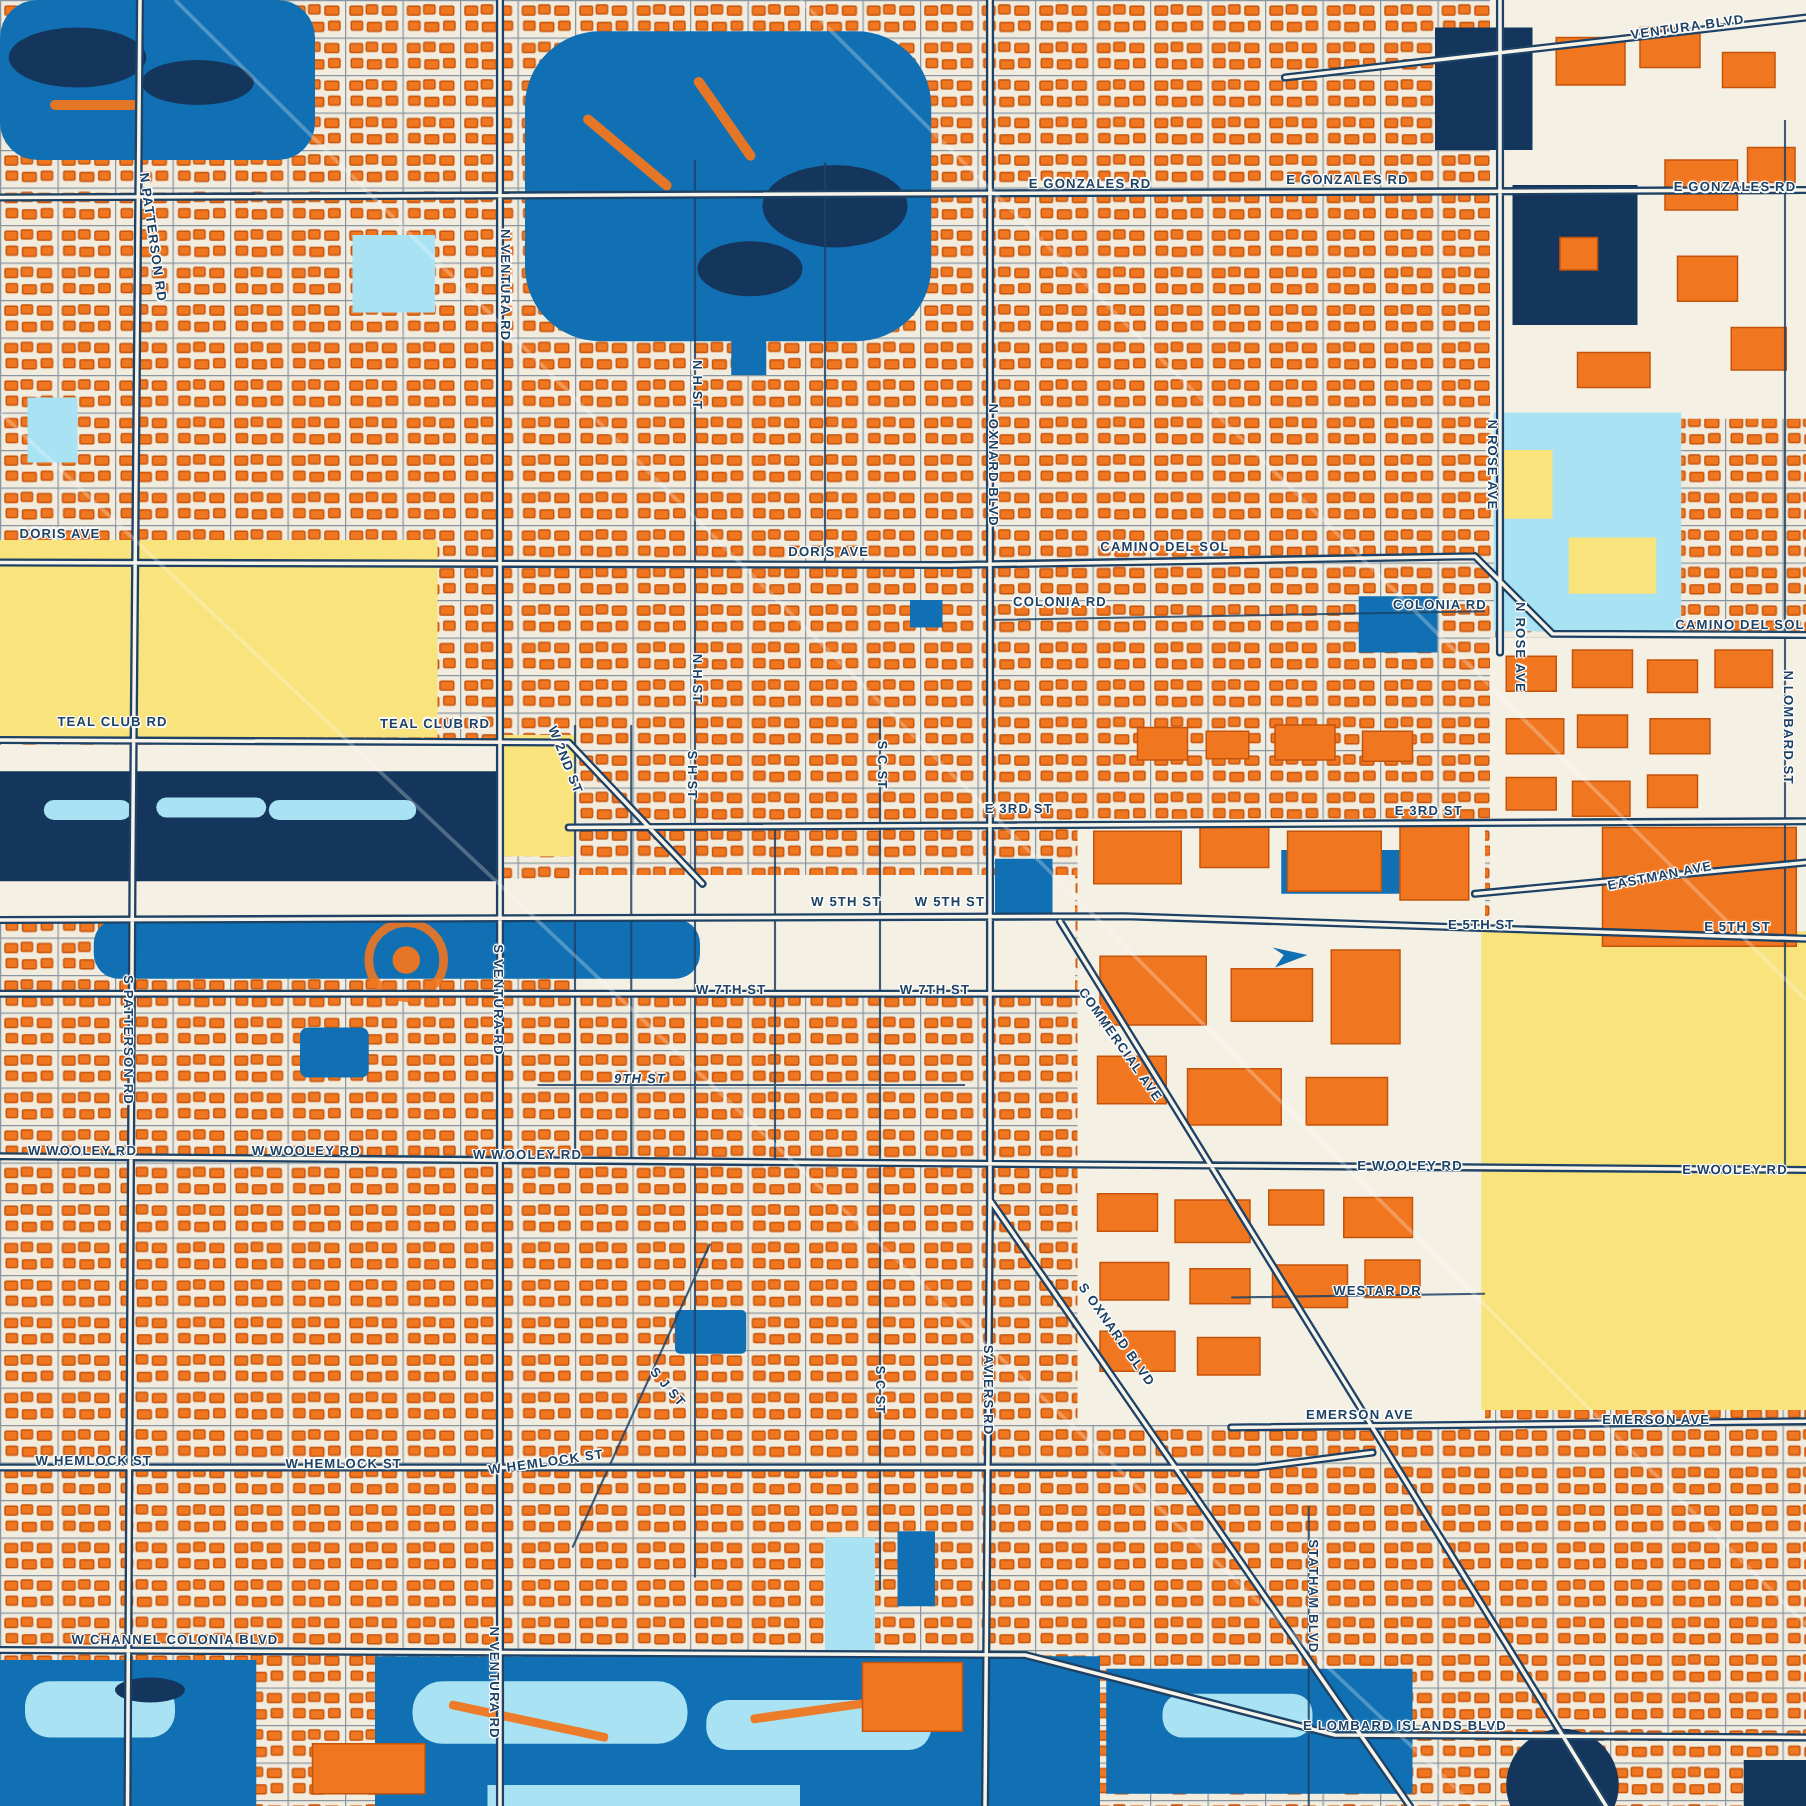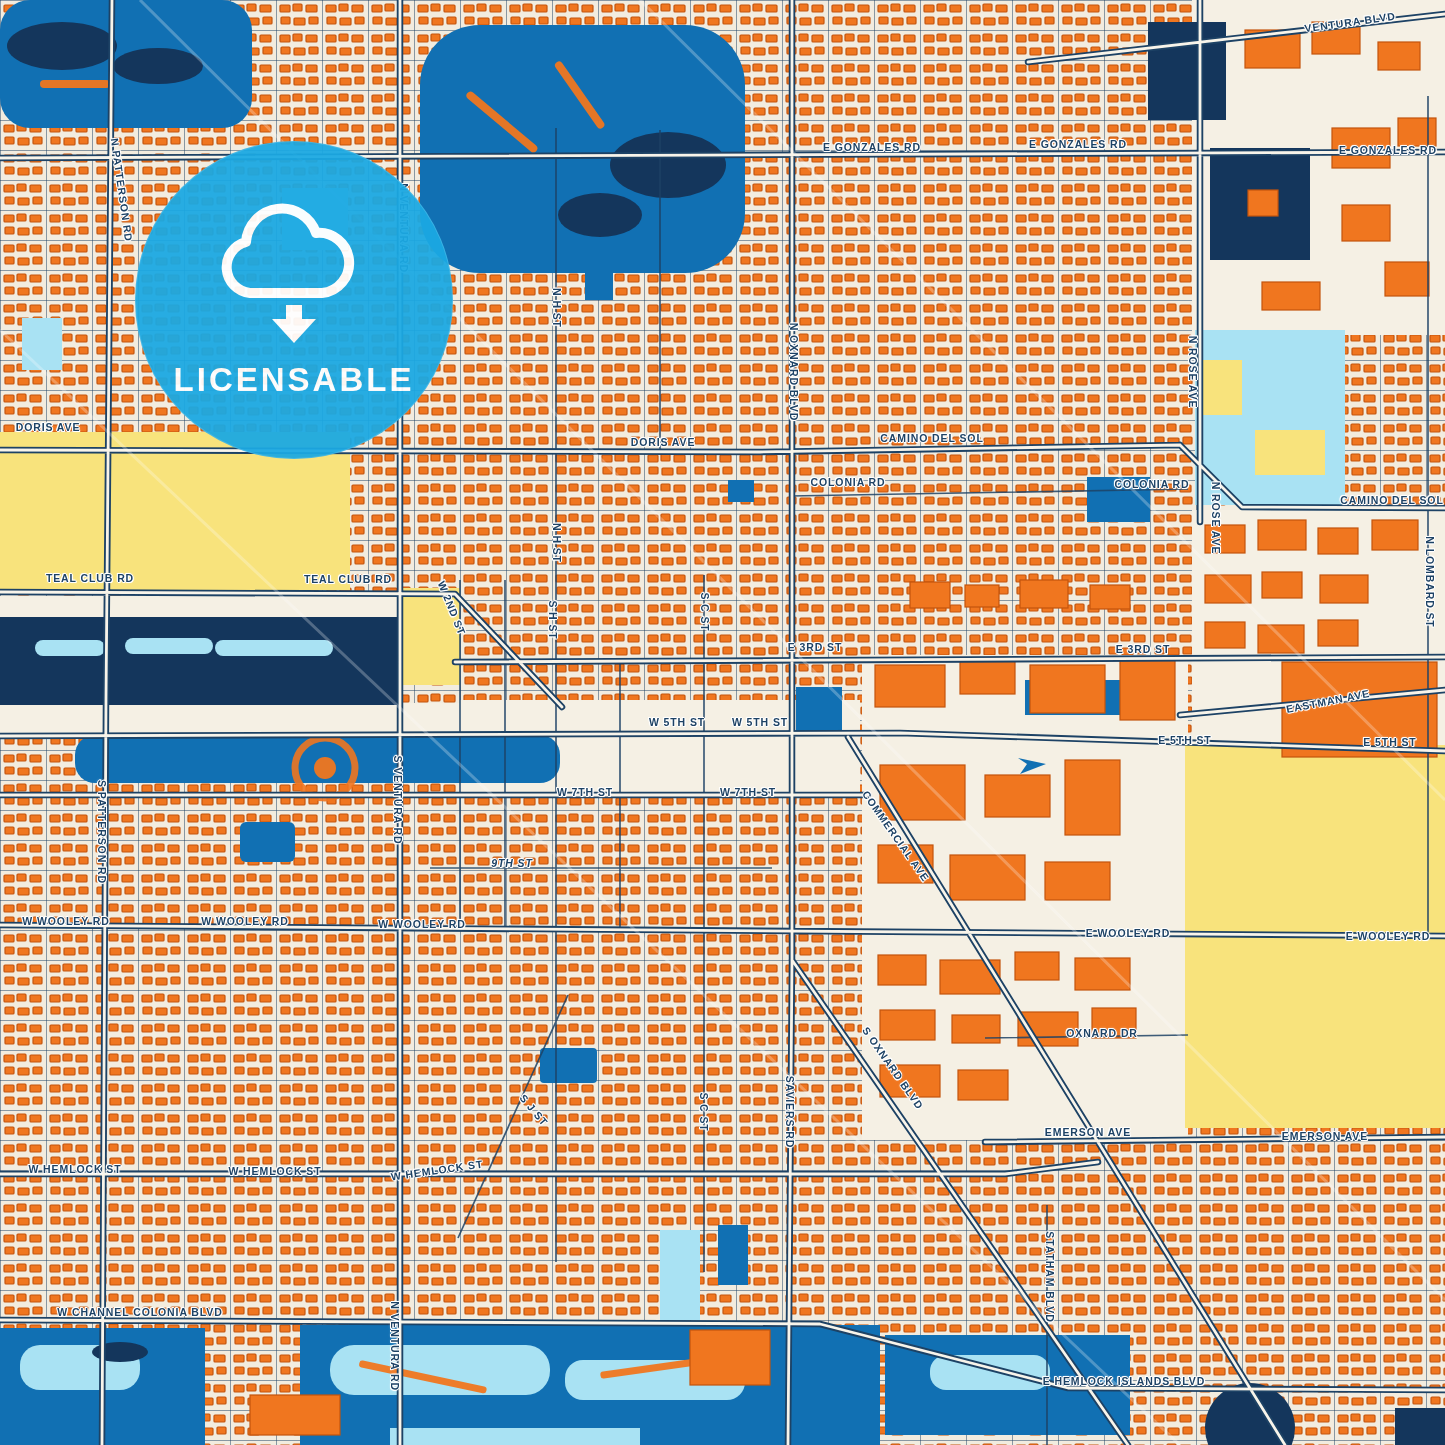--- a/index.html
+++ b/index.html
@@ -249,37 +249,29 @@
       <div class="lbl" style="left: 585px; top: 792px; transform: translate(-50%, -50%);">W 7TH ST</div>
       <div class="lbl" style="left: 748px; top: 792px; transform: translate(-50%, -50%);">W 7TH ST</div>
       <div class="lbl" style="left: 896px; top: 836px; transform: translate(-50%, -50%) rotate(55deg);">COMMERCIAL AVE</div>
       <div class="lbl" style="left: 512px; top: 863px; transform: translate(-50%, -50%); font-style: italic;">9TH ST</div>
       <div class="lbl" style="left: 66px; top: 921px; transform: translate(-50%, -50%);">W WOOLEY RD</div>
       <div class="lbl" style="left: 245px; top: 921px; transform: translate(-50%, -50%);">W WOOLEY RD</div>
       <div class="lbl" style="left: 422px; top: 924px; transform: translate(-50%, -50%);">W WOOLEY RD</div>
       <div class="lbl" style="left: 1128px; top: 933px; transform: translate(-50%, -50%);">E WOOLEY RD</div>
       <div class="lbl" style="left: 1388px; top: 936px; transform: translate(-50%, -50%);">E WOOLEY RD</div>
       <div class="lbl" style="left: 893px; top: 1068px; transform: translate(-50%, -50%) rotate(55deg);">S OXNARD BLVD</div>
-      <div class="lbl" style="left: 1102px; top: 1033px; transform: translate(-50%, -50%);">OXNARD DR</div>
+      <div class="lbl" style="left: 1102px; top: 1033px; transform: translate(-50%, -50%);">WESTAR DR</div>
       <div class="lbl" style="left: 790px; top: 1112px; transform: translate(-50%, -50%) rotate(90deg);">SAVIERS RD</div>
       <div class="lbl" style="left: 704px; top: 1112px; transform: translate(-50%, -50%) rotate(90deg);">S C ST</div>
       <div class="lbl" style="left: 534px; top: 1110px; transform: translate(-50%, -50%) rotate(50deg);">S J ST</div>
       <div class="lbl" style="left: 1088px; top: 1132px; transform: translate(-50%, -50%);">EMERSON AVE</div>
       <div class="lbl" style="left: 1325px; top: 1136px; transform: translate(-50%, -50%);">EMERSON AVE</div>
       <div class="lbl" style="left: 75px; top: 1169px; transform: translate(-50%, -50%);">W HEMLOCK ST</div>
       <div class="lbl" style="left: 275px; top: 1171px; transform: translate(-50%, -50%);">W HEMLOCK ST</div>
       <div class="lbl" style="left: 437px; top: 1170px; transform: translate(-50%, -50%) rotate(-8deg);">W HEMLOCK ST</div>
       <div class="lbl" style="left: 1050px; top: 1277px; transform: translate(-50%, -50%) rotate(90deg);">STATHAM BLVD</div>
       <div class="lbl" style="left: 140px; top: 1312px; transform: translate(-50%, -50%);">W CHANNEL COLONIA BLVD</div>
       <div class="lbl" style="left: 395px; top: 1346px; transform: translate(-50%, -50%) rotate(90deg);">N VENTURA RD</div>
-      <div class="lbl" style="left: 1124px; top: 1381px; transform: translate(-50%, -50%);">E HEMLOCK ISLANDS BLVD</div>
+      <div class="lbl" style="left: 1124px; top: 1381px; transform: translate(-50%, -50%);">E LOMBARD ISLANDS BLVD</div>
     </div>
 
-  <div id="badge">
-    <svg width="200" height="150" viewBox="0 0 200 150">
-      <path d="M56,92 a26,26 0 0 1 -4,-51 a36,36 0 0 1 70,-9 a28,28 0 0 1 6,60 z" fill="none" stroke="#ffffff" stroke-width="10" stroke-linejoin="round" stroke-linecap="round"></path>
-      <line x1="100" y1="104" x2="100" y2="118" stroke="#ffffff" stroke-width="16"></line>
-      <polygon points="78,118 122,118 100,142" fill="#ffffff"></polygon>
-    </svg>
-    <div class="badge-label">LICENSABLE</div>
-  </div>
 
 </div>
 
 </body></html>

